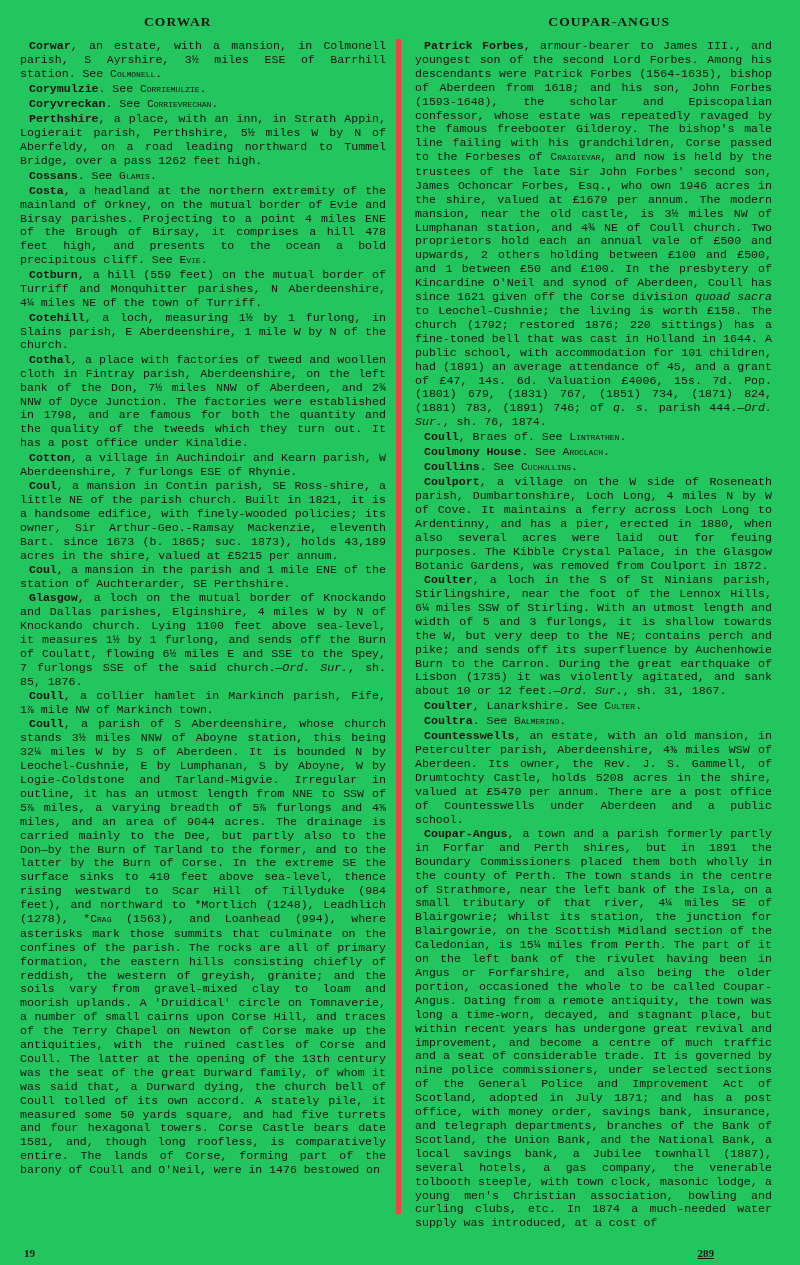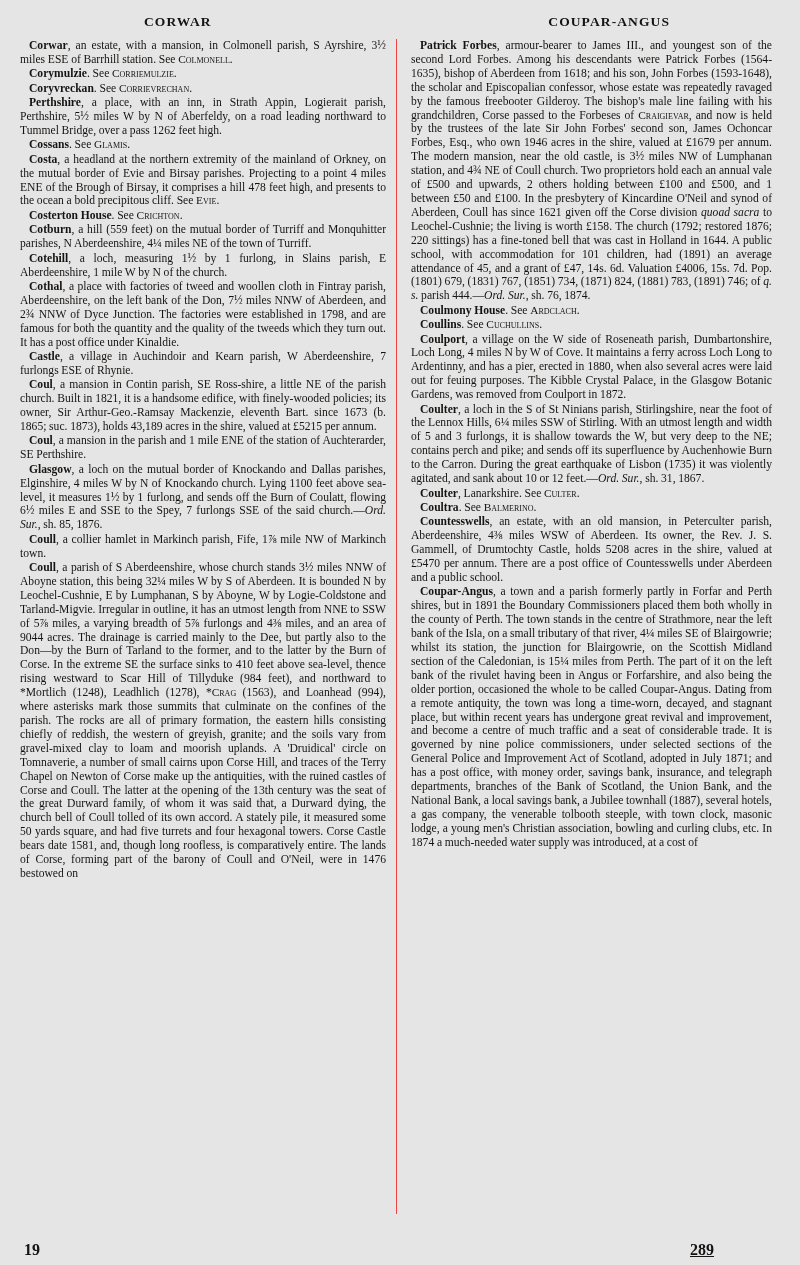--- a/index.html
+++ b/index.html
@@ -14,49 +14,50 @@
     color: #161412;
     position: relative;
     overflow: hidden;
   }
   .page {
     position: relative;
     width: 800px;
     height: 1265px;
     box-sizing: border-box;
     padding: 14px 20px 10px 20px;
-    background: #e5e5e5;
+    background: #22c55e;
   }
   .headers {
     display: flex;
     justify-content: space-between;
     padding: 0 6px 0 6px;
     margin-bottom: 9px;
   }
   .hdr {
     font-size: 13.5px;
     font-weight: bold;
     letter-spacing: 1.1px;
     font-family: "Liberation Serif", serif;
   }
   .hdr-left { margin-left: 118px; }
   .hdr-right { margin-right: 104px; }
 
   .columns {
     display: flex;
     gap: 0;
     height: 1175px;
+    font-family: Liberation Mono, monospace;
   }
   .col {
     width: 376px;
     box-sizing: border-box;
     position: relative;
   }
   .col-left { padding-right: 10px; }
-  .col-right { padding-left: 14px; border-left: 1px solid #ef4444; }
+  .col-right { padding-left: 14px; border-left: 5px solid #ef4444; }
 
   .entry {
     font-size: 11.6px;
     line-height: 1.2;
     text-align: justify;
     text-justify: inter-word;
     margin: 0 0 0.5px 0;
     text-indent: 9px;
     hyphens: auto;
     word-spacing: -0.2px;
@@ -66,21 +67,21 @@
   .sc {
     font-variant: small-caps;
     font-size: 11.4px;
   }
   .footer {
     position: absolute;
     bottom: 6px;
     width: 760px;
     display: flex;
     justify-content: space-between;
-    font-size: 16px;
+    font-size: 11px;
     font-weight: bold;
   }
   .pg-left { margin-left: 4px; }
   .pg-right { margin-right: 66px; text-decoration: underline; }
 </style>
 </head>
 <body>
 
 <div class="page">
 
@@ -91,34 +92,34 @@
 
   <div class="columns">
 
     <div class="col col-left">
       <p class="entry"><b>Corwar</b>, an estate, with a mansion, in Colmonell parish, S Ayrshire, 3½ miles ESE of Barrhill station. See <span class="sc">Colmonell</span>.</p>
       <p class="entry"><b>Corymulzie</b>. See <span class="sc">Corriemulzie</span>.</p>
       <p class="entry"><b>Coryvreckan</b>. See <span class="sc">Corrievrechan</span>.</p>
       <p class="entry"><b>Perthshire</b>, a place, with an inn, in Strath Appin, Logierait parish, Perthshire, 5½ miles W by N of Aberfeldy, on a road leading northward to Tummel Bridge, over a pass 1262 feet high.</p>
       <p class="entry"><b>Cossans</b>. See <span class="sc">Glamis</span>.</p>
       <p class="entry"><b>Costa</b>, a headland at the northern extremity of the mainland of Orkney, on the mutual border of Evie and Birsay parishes. Projecting to a point 4 miles ENE of the Brough of Birsay, it comprises a hill 478 feet high, and presents to the ocean a bold precipitous cliff. See <span class="sc">Evie</span>.</p>
-      <p class="entry"><b>Costerton House</b>. See <span class="sc">Crichton</span>.</p>
       <p class="entry"><b>Cotburn</b>, a hill (559 feet) on the mutual border of Turriff and Monquhitter parishes, N Aberdeenshire, 4¼ miles NE of the town of Turriff.</p>
       <p class="entry"><b>Cotehill</b>, a loch, measuring 1½ by 1 furlong, in Slains parish, E Aberdeenshire, 1 mile W by N of the church.</p>
       <p class="entry"><b>Cothal</b>, a place with factories of tweed and woollen cloth in Fintray parish, Aberdeenshire, on the left bank of the Don, 7½ miles NNW of Aberdeen, and 2¾ NNW of Dyce Junction. The factories were established in 1798, and are famous for both the quantity and the quality of the tweeds which they turn out. It has a post office under Kinaldie.</p>
-      <p class="entry"><b>Castle</b>, a village in Auchindoir and Kearn parish, W Aberdeenshire, 7 furlongs ESE of Rhynie.</p>
+      <p class="entry"><b>Cotton</b>, a village in Auchindoir and Kearn parish, W Aberdeenshire, 7 furlongs ESE of Rhynie.</p>
       <p class="entry"><b>Coul</b>, a mansion in Contin parish, SE Ross-shire, a little NE of the parish church. Built in 1821, it is a handsome edifice, with finely-wooded policies; its owner, Sir Arthur-Geo.-Ramsay Mackenzie, eleventh Bart. since 1673 (b. 1865; suc. 1873), holds 43,189 acres in the shire, valued at £5215 per annum.</p>
       <p class="entry"><b>Coul</b>, a mansion in the parish and 1 mile ENE of the station of Auchterarder, SE Perthshire.</p>
       <p class="entry"><b>Glasgow</b>, a loch on the mutual border of Knockando and Dallas parishes, Elginshire, 4 miles W by N of Knockando church. Lying 1100 feet above sea-level, it measures 1½ by 1 furlong, and sends off the Burn of Coulatt, flowing 6½ miles E and SSE to the Spey, 7 furlongs SSE of the said church.—<i>Ord. Sur.</i>, sh. 85, 1876.</p>
       <p class="entry"><b>Coull</b>, a collier hamlet in Markinch parish, Fife, 1⅞ mile NW of Markinch town.</p>
       <p class="entry"><b>Coull</b>, a parish of S Aberdeenshire, whose church stands 3½ miles NNW of Aboyne station, this being 32¼ miles W by S of Aberdeen. It is bounded N by Leochel-Cushnie, E by Lumphanan, S by Aboyne, W by Logie-Coldstone and Tarland-Migvie. Irregular in outline, it has an utmost length from NNE to SSW of 5⅞ miles, a varying breadth of 5⅞ furlongs and 4⅜ miles, and an area of 9044 acres. The drainage is carried mainly to the Dee, but partly also to the Don—by the Burn of Tarland to the former, and to the latter by the Burn of Corse. In the extreme SE the surface sinks to 410 feet above sea-level, thence rising westward to Scar Hill of Tillyduke (984 feet), and northward to *Mortlich (1248), Leadhlich (1278), *<span class="sc">Crag</span> (1563), and Loanhead (994), where asterisks mark those summits that culminate on the confines of the parish. The rocks are all of primary formation, the eastern hills consisting chiefly of reddish, the western of greyish, granite; and the soils vary from gravel-mixed clay to loam and moorish uplands. A 'Druidical' circle on Tomnaverie, a number of small cairns upon Corse Hill, and traces of the Terry Chapel on Newton of Corse make up the antiquities, with the ruined castles of Corse and Coull. The latter at the opening of the 13th century was the seat of the great Durward family, of whom it was said that, a Durward dying, the church bell of Coull tolled of its own accord. A stately pile, it measured some 50 yards square, and had five turrets and four hexagonal towers. Corse Castle bears date 1581, and, though long roofless, is comparatively entire. The lands of Corse, forming part of the barony of Coull and O'Neil, were in 1476 bestowed on</p>
     </div>
 
     <div class="col col-right">
       <p class="entry"><b>Patrick Forbes</b>, armour-bearer to James III., and youngest son of the second Lord Forbes. Among his descendants were Patrick Forbes (1564-1635), bishop of Aberdeen from 1618; and his son, John Forbes (1593-1648), the scholar and Episcopalian confessor, whose estate was repeatedly ravaged by the famous freebooter Gilderoy. The bishop's male line failing with his grandchildren, Corse passed to the Forbeses of <span class="sc">Craigievar</span>, and now is held by the trustees of the late Sir John Forbes' second son, James Ochoncar Forbes, Esq., who own 1946 acres in the shire, valued at £1679 per annum. The modern mansion, near the old castle, is 3½ miles NW of Lumphanan station, and 4¾ NE of Coull church. Two proprietors hold each an annual vale of £500 and upwards, 2 others holding between £100 and £500, and 1 between £50 and £100. In the presbytery of Kincardine O'Neil and synod of Aberdeen, Coull has since 1621 given off the Corse division <i>quoad sacra</i> to Leochel-Cushnie; the living is worth £158. The church (1792; restored 1876; 220 sittings) has a fine-toned bell that was cast in Holland in 1644. A public school, with accommodation for 101 children, had (1891) an average attendance of 45, and a grant of £47, 14s. 6d. Valuation £4006, 15s. 7d. Pop. (1801) 679, (1831) 767, (1851) 734, (1871) 824, (1881) 783, (1891) 746; of <i>q. s.</i> parish 444.—<i>Ord. Sur.</i>, sh. 76, 1874.</p>
+      <p class="entry"><b>Coull</b>, Braes of. See <span class="sc">Lintrathen</span>.</p>
       <p class="entry"><b>Coulmony House</b>. See <span class="sc">Ardclach</span>.</p>
       <p class="entry"><b>Coullins</b>. See <span class="sc">Cuchullins</span>.</p>
       <p class="entry"><b>Coulport</b>, a village on the W side of Roseneath parish, Dumbartonshire, Loch Long, 4 miles N by W of Cove. It maintains a ferry across Loch Long to Ardentinny, and has a pier, erected in 1880, when also several acres were laid out for feuing purposes. The Kibble Crystal Palace, in the Glasgow Botanic Gardens, was removed from Coulport in 1872.</p>
       <p class="entry"><b>Coulter</b>, a loch in the S of St Ninians parish, Stirlingshire, near the foot of the Lennox Hills, 6¼ miles SSW of Stirling. With an utmost length and width of 5 and 3 furlongs, it is shallow towards the W, but very deep to the NE; contains perch and pike; and sends off its superfluence by Auchenhowie Burn to the Carron. During the great earthquake of Lisbon (1735) it was violently agitated, and sank about 10 or 12 feet.—<i>Ord. Sur.</i>, sh. 31, 1867.</p>
       <p class="entry"><b>Coulter</b>, Lanarkshire. See <span class="sc">Culter</span>.</p>
       <p class="entry"><b>Coultra</b>. See <span class="sc">Balmerino</span>.</p>
       <p class="entry"><b>Countesswells</b>, an estate, with an old mansion, in Peterculter parish, Aberdeenshire, 4⅜ miles WSW of Aberdeen. Its owner, the Rev. J. S. Gammell, of Drumtochty Castle, holds 5208 acres in the shire, valued at £5470 per annum. There are a post office of Countesswells under Aberdeen and a public school.</p>
       <p class="entry"><b>Coupar-Angus</b>, a town and a parish formerly partly in Forfar and Perth shires, but in 1891 the Boundary Commissioners placed them both wholly in the county of Perth. The town stands in the centre of Strathmore, near the left bank of the Isla, on a small tributary of that river, 4¼ miles SE of Blairgowrie; whilst its station, the junction for Blairgowrie, on the Scottish Midland section of the Caledonian, is 15¼ miles from Perth. The part of it on the left bank of the rivulet having been in Angus or Forfarshire, and also being the older portion, occasioned the whole to be called Coupar-Angus. Dating from a remote antiquity, the town was long a time-worn, decayed, and stagnant place, but within recent years has undergone great revival and improvement, and become a centre of much traffic and a seat of considerable trade. It is governed by nine police commissioners, under selected sections of the General Police and Improvement Act of Scotland, adopted in July 1871; and has a post office, with money order, savings bank, insurance, and telegraph departments, branches of the Bank of Scotland, the Union Bank, and the National Bank, a local savings bank, a Jubilee townhall (1887), several hotels, a gas company, the venerable tolbooth steeple, with town clock, masonic lodge, a young men's Christian association, bowling and curling clubs, etc. In 1874 a much-needed water supply was introduced, at a cost of</p>
     </div>
 

